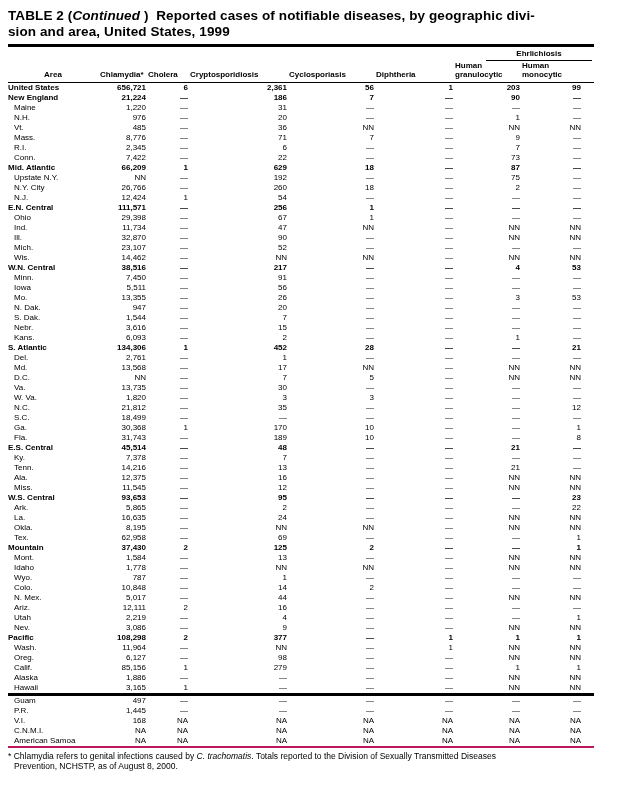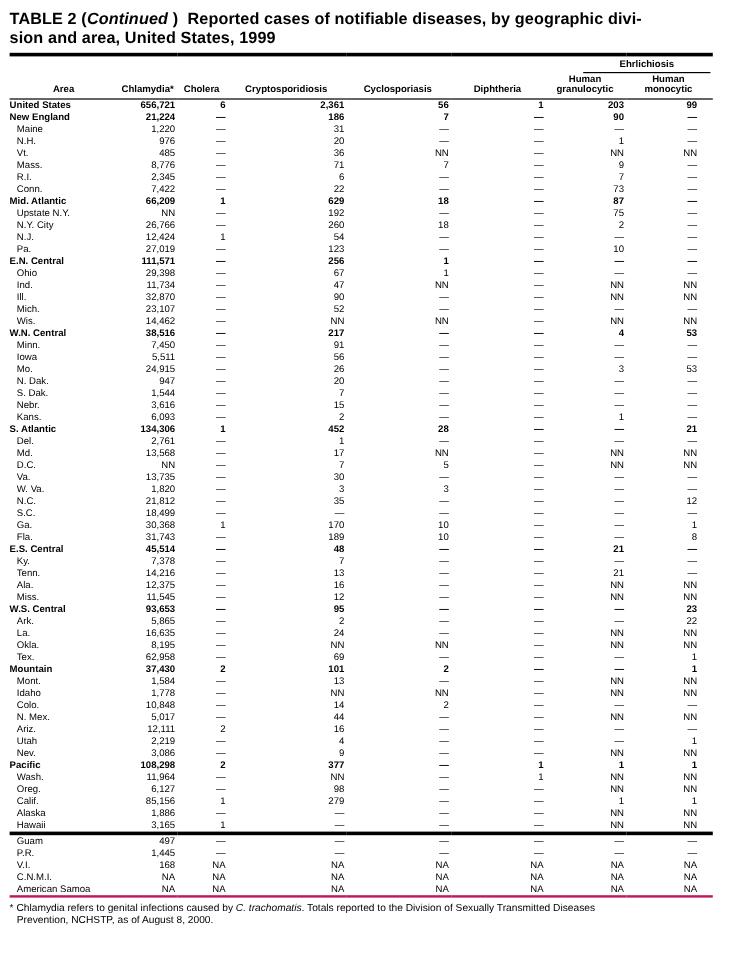--- a/index.html
+++ b/index.html
@@ -24,21 +24,21 @@
     border-bottom:2px solid #be185d;
   }
   .spanner-row td { height:15px; vertical-align:bottom; padding:0; }
   .spanner {
     width:106px; margin-left:auto; margin-right:2px;
     text-align:center; font-weight:700; font-size:8px; line-height:9px;
     border-bottom:1px solid #000; padding-bottom:2px;
   }
   .header-row th {
     font-size:8px; font-weight:700; line-height:9px;
-    vertical-align:bottom; text-align:center;
+    vertical-align:bottom; text-align:left;
     padding:0 2px 3px 0;
     border-bottom:1.5px solid #000;
     white-space:nowrap;
   }
   .header-row th.c-area { text-align:center; padding-left:0; }
   tbody td {
     font-size:8px; line-height:10px; height:10px;
     padding:0; white-space:nowrap; vertical-align:bottom;
   }
   td.c-area { text-align:left; }
@@ -204,30 +204,20 @@
         <tr class="">
           <td class="c-area indent">N.J.</td>
           <td class="c-val c1">12,424</td>
           <td class="c-val c2">1</td>
           <td class="c-val c3">54</td>
           <td class="c-val c4">—</td>
           <td class="c-val c5">—</td>
           <td class="c-val c6">—</td>
           <td class="c-val c7">—</td>
         </tr>
-        <tr class="">
-          <td class="c-area indent">Pa.</td>
-          <td class="c-val c1">27,019</td>
-          <td class="c-val c2">—</td>
-          <td class="c-val c3">123</td>
-          <td class="c-val c4">—</td>
-          <td class="c-val c5">—</td>
-          <td class="c-val c6">10</td>
-          <td class="c-val c7">—</td>
-        </tr>
         <tr class="region">
           <td class="c-area">E.N. Central</td>
           <td class="c-val c1">111,571</td>
           <td class="c-val c2">—</td>
           <td class="c-val c3">256</td>
           <td class="c-val c4">1</td>
           <td class="c-val c5">—</td>
           <td class="c-val c6">—</td>
           <td class="c-val c7">—</td>
         </tr>
@@ -306,21 +296,21 @@
           <td class="c-val c1">5,511</td>
           <td class="c-val c2">—</td>
           <td class="c-val c3">56</td>
           <td class="c-val c4">—</td>
           <td class="c-val c5">—</td>
           <td class="c-val c6">—</td>
           <td class="c-val c7">—</td>
         </tr>
         <tr class="">
           <td class="c-area indent">Mo.</td>
-          <td class="c-val c1">24,915</td>
+          <td class="c-val c1">13,355</td>
           <td class="c-val c2">—</td>
           <td class="c-val c3">26</td>
           <td class="c-val c4">—</td>
           <td class="c-val c5">—</td>
           <td class="c-val c6">3</td>
           <td class="c-val c7">53</td>
         </tr>
         <tr class="">
           <td class="c-area indent">N. Dak.</td>
           <td class="c-val c1">947</td>
@@ -558,21 +548,21 @@
           <td class="c-val c3">69</td>
           <td class="c-val c4">—</td>
           <td class="c-val c5">—</td>
           <td class="c-val c6">—</td>
           <td class="c-val c7">1</td>
         </tr>
         <tr class="region">
           <td class="c-area">Mountain</td>
           <td class="c-val c1">37,430</td>
           <td class="c-val c2">2</td>
-          <td class="c-val c3">101</td>
+          <td class="c-val c3">125</td>
           <td class="c-val c4">2</td>
           <td class="c-val c5">—</td>
           <td class="c-val c6">—</td>
           <td class="c-val c7">1</td>
         </tr>
         <tr class="">
           <td class="c-area indent">Mont.</td>
           <td class="c-val c1">1,584</td>
           <td class="c-val c2">—</td>
           <td class="c-val c3">13</td>
@@ -583,20 +573,30 @@
         </tr>
         <tr class="">
           <td class="c-area indent">Idaho</td>
           <td class="c-val c1">1,778</td>
           <td class="c-val c2">—</td>
           <td class="c-val c3">NN</td>
           <td class="c-val c4">NN</td>
           <td class="c-val c5">—</td>
           <td class="c-val c6">NN</td>
           <td class="c-val c7">NN</td>
+        </tr>
+        <tr class="">
+          <td class="c-area indent">Wyo.</td>
+          <td class="c-val c1">787</td>
+          <td class="c-val c2">—</td>
+          <td class="c-val c3">1</td>
+          <td class="c-val c4">—</td>
+          <td class="c-val c5">—</td>
+          <td class="c-val c6">—</td>
+          <td class="c-val c7">—</td>
         </tr>
         <tr class="">
           <td class="c-area indent">Colo.</td>
           <td class="c-val c1">10,848</td>
           <td class="c-val c2">—</td>
           <td class="c-val c3">14</td>
           <td class="c-val c4">2</td>
           <td class="c-val c5">—</td>
           <td class="c-val c6">—</td>
           <td class="c-val c7">—</td>

